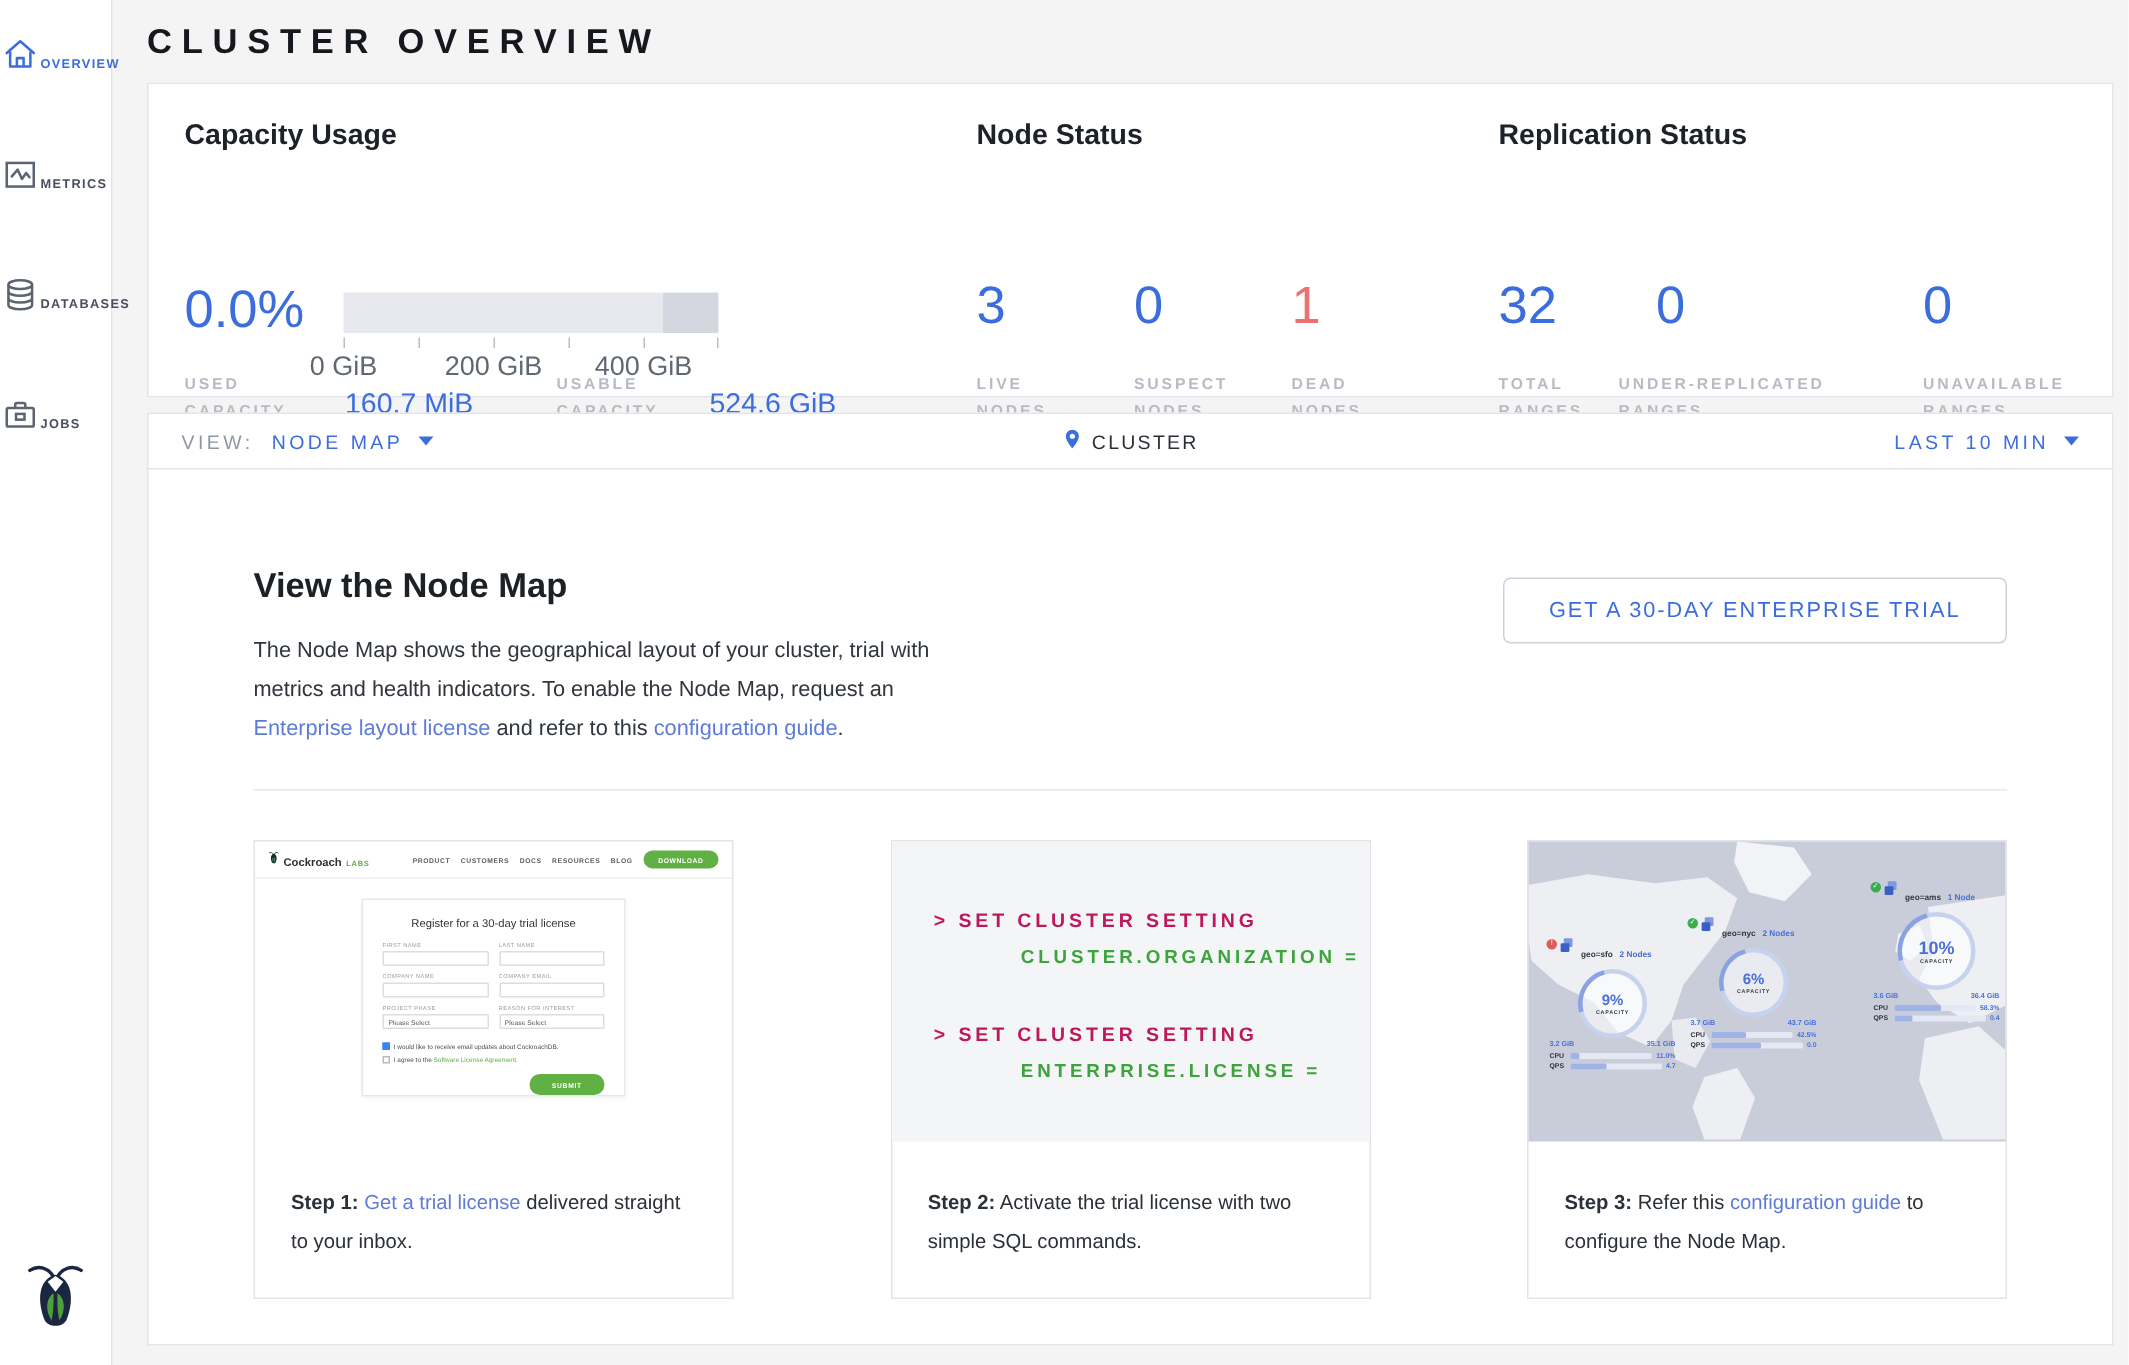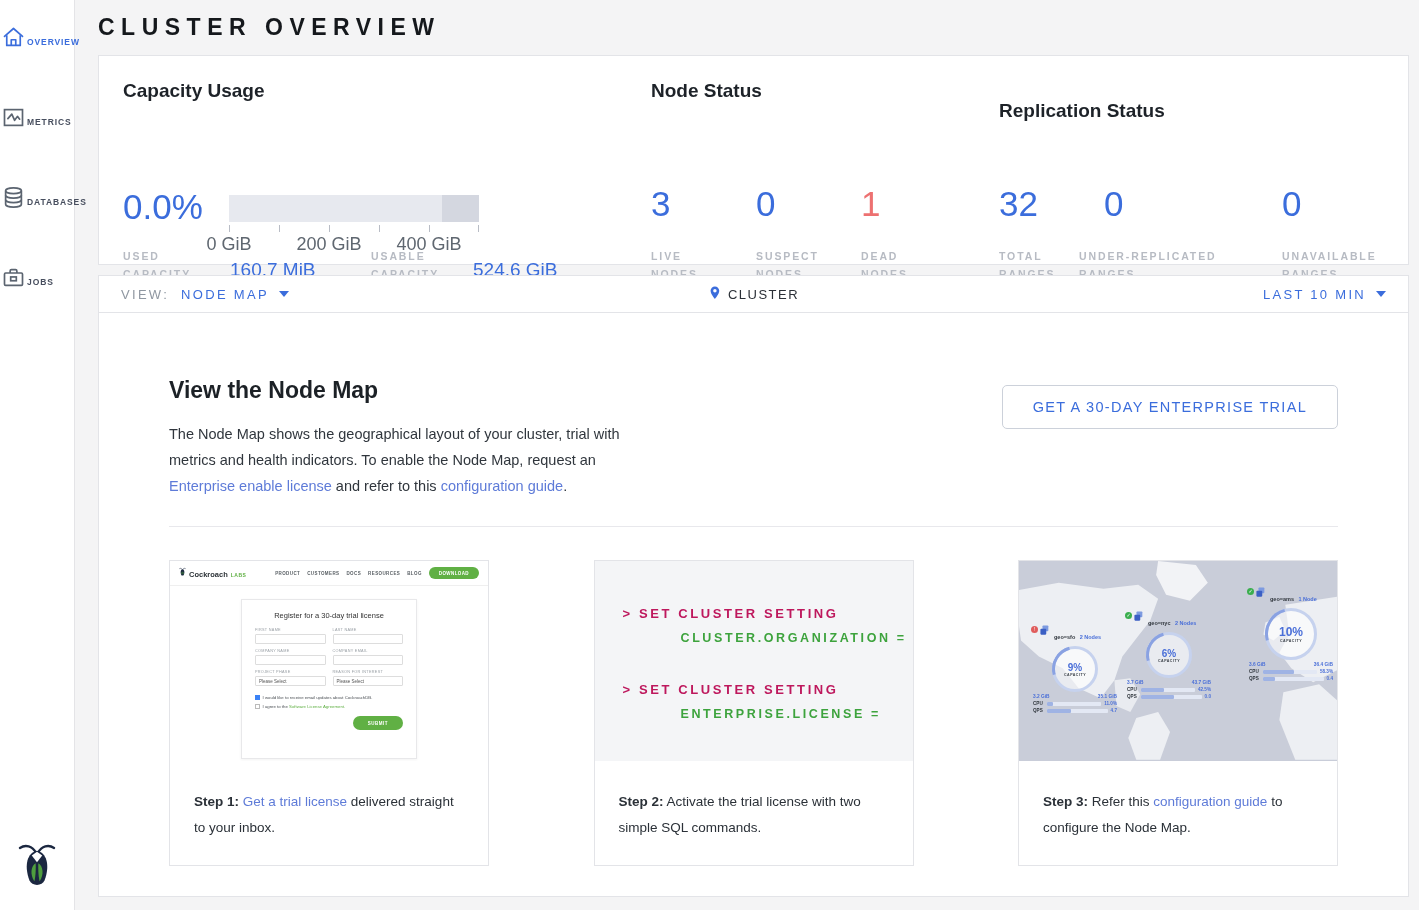--- a/index.html
+++ b/index.html
@@ -55,21 +55,21 @@
   .mini-label {
     position: absolute; font-size: 10.5px; font-weight: 600; letter-spacing: 1.9px;
     color: #b7bbc3; line-height: 1.7;
   }
   .cap-used-label { left: 24px; top: 192px; width: 86px; }
   .cap-used-value { position: absolute; left: 131px; top: 203px; font-size: 19px; color: #3b6ddc; }
   .cap-usable-label { left: 272px; top: 192px; width: 92px; }
   .cap-usable-value { position: absolute; left: 374px; top: 203px; font-size: 19px; color: #3b6ddc; }
 
   .nodes-title { left: 552px; }
-  .repl-title { left: 900px; margin-top: 20px; }
+  .repl-title { left: 900px; }
   .stat-value { position: absolute; top: 128px; font-size: 35px; color: #3b6ddc; }
   .stat-value.danger { color: #ed7171; }
   .stat-label { line-height: 1.7; }
 
   
   .view-bar {
     position: relative; margin-top: 10px; height: 38px;
     background: #fff; border: 1px solid #e3e4e8;
     display: flex; align-items: center; justify-content: space-between; padding: 0 22px;
     font-size: 13px; letter-spacing: 2.3px;
@@ -109,21 +109,21 @@
     justify-content: space-between; padding: 0 9px; }
   .mini-brand { display: flex; align-items: baseline; gap: 3px; }
   .mini-brand-name { font-size: 7.5px; font-weight: bold; color: #2c3237; }
   .mini-brand-suffix { font-size: 5px; font-weight: bold; color: #60b044; letter-spacing: .5px; }
   .mini-links { display: flex; align-items: center; gap: 7px; }
   .mini-link { font-size: 4.5px; font-weight: bold; color: #5a6065; letter-spacing: .4px; }
   .mini-download { background: #60b044; color: #fff; font-size: 4.5px; font-weight: bold;
     letter-spacing: .4px; padding: 3.5px 10px; border-radius: 8px; }
   .mini-body { display: flex; justify-content: center; padding-top: 13px; background: #fff; }
   .mini-form { width: 176px; background: #fff; border: 1px solid #e8e8ea; box-shadow: 0 1px 3px rgba(0,0,0,.05);
-    padding: 11px 13px 28px; }
+    padding: 11px 13px 0; }
   .mini-form-title { font-size: 7.5px; color: #333; text-align: center; margin-bottom: 8px; }
   .mini-grid { display: grid; grid-template-columns: 1fr 1fr; column-gap: 7px; }
   .mini-field-label { font-size: 3.8px; color: #9aa0a6; letter-spacing: .3px; margin-bottom: 2px; }
   .mini-input { height: 10px; border: 1px solid #ddd; border-radius: 1px; margin-bottom: 5px;
     font-size: 4.5px; color: #555; line-height: 10px; padding-left: 3px; }
   .mini-check-row { display: flex; align-items: center; gap: 3px; margin-top: 4px; }
   .mini-checkbox { width: 4.5px; height: 4.5px; border: 1px solid #bbb; flex: none; }
   .mini-checkbox.checked { background: #3b82f6; border-color: #3b82f6; }
   .mini-check-text { font-size: 4.3px; color: #4a4f54; }
   .mini-check-link { color: #60b044; }
@@ -287,21 +287,21 @@
     <div class="view-right">
       <span>LAST 10 MIN</span>
       <span class="caret"></span>
     </div>
   </section>
 
   <section class="content-panel">
     <div class="intro">
       <div class="intro-left">
         <h2 class="intro-heading">View the Node Map</h2>
-        <p class="intro-text"><span>The Node Map shows the geographical layout of your cluster, trial with metrics and health indicators. To enable the Node Map, request an </span><a class="link">Enterprise enable license</a><span> and refer to this </span><a class="link">configuration guide</a><span>.</span></p>
+        <p class="intro-text"><span>The Node Map shows the geographical layout of your cluster, trial with metrics and health indicators. To enable the Node Map, request an </span><a class="link">Enterprise layout license</a><span> and refer to this </span><a class="link">configuration guide</a><span>.</span></p>
       </div>
       <button class="trial-btn">GET A 30-DAY ENTERPRISE TRIAL</button>
     </div>
 
     <hr class="divider">
 
     <div class="cards">
 
       <div class="card">
         <div class="card-media">

